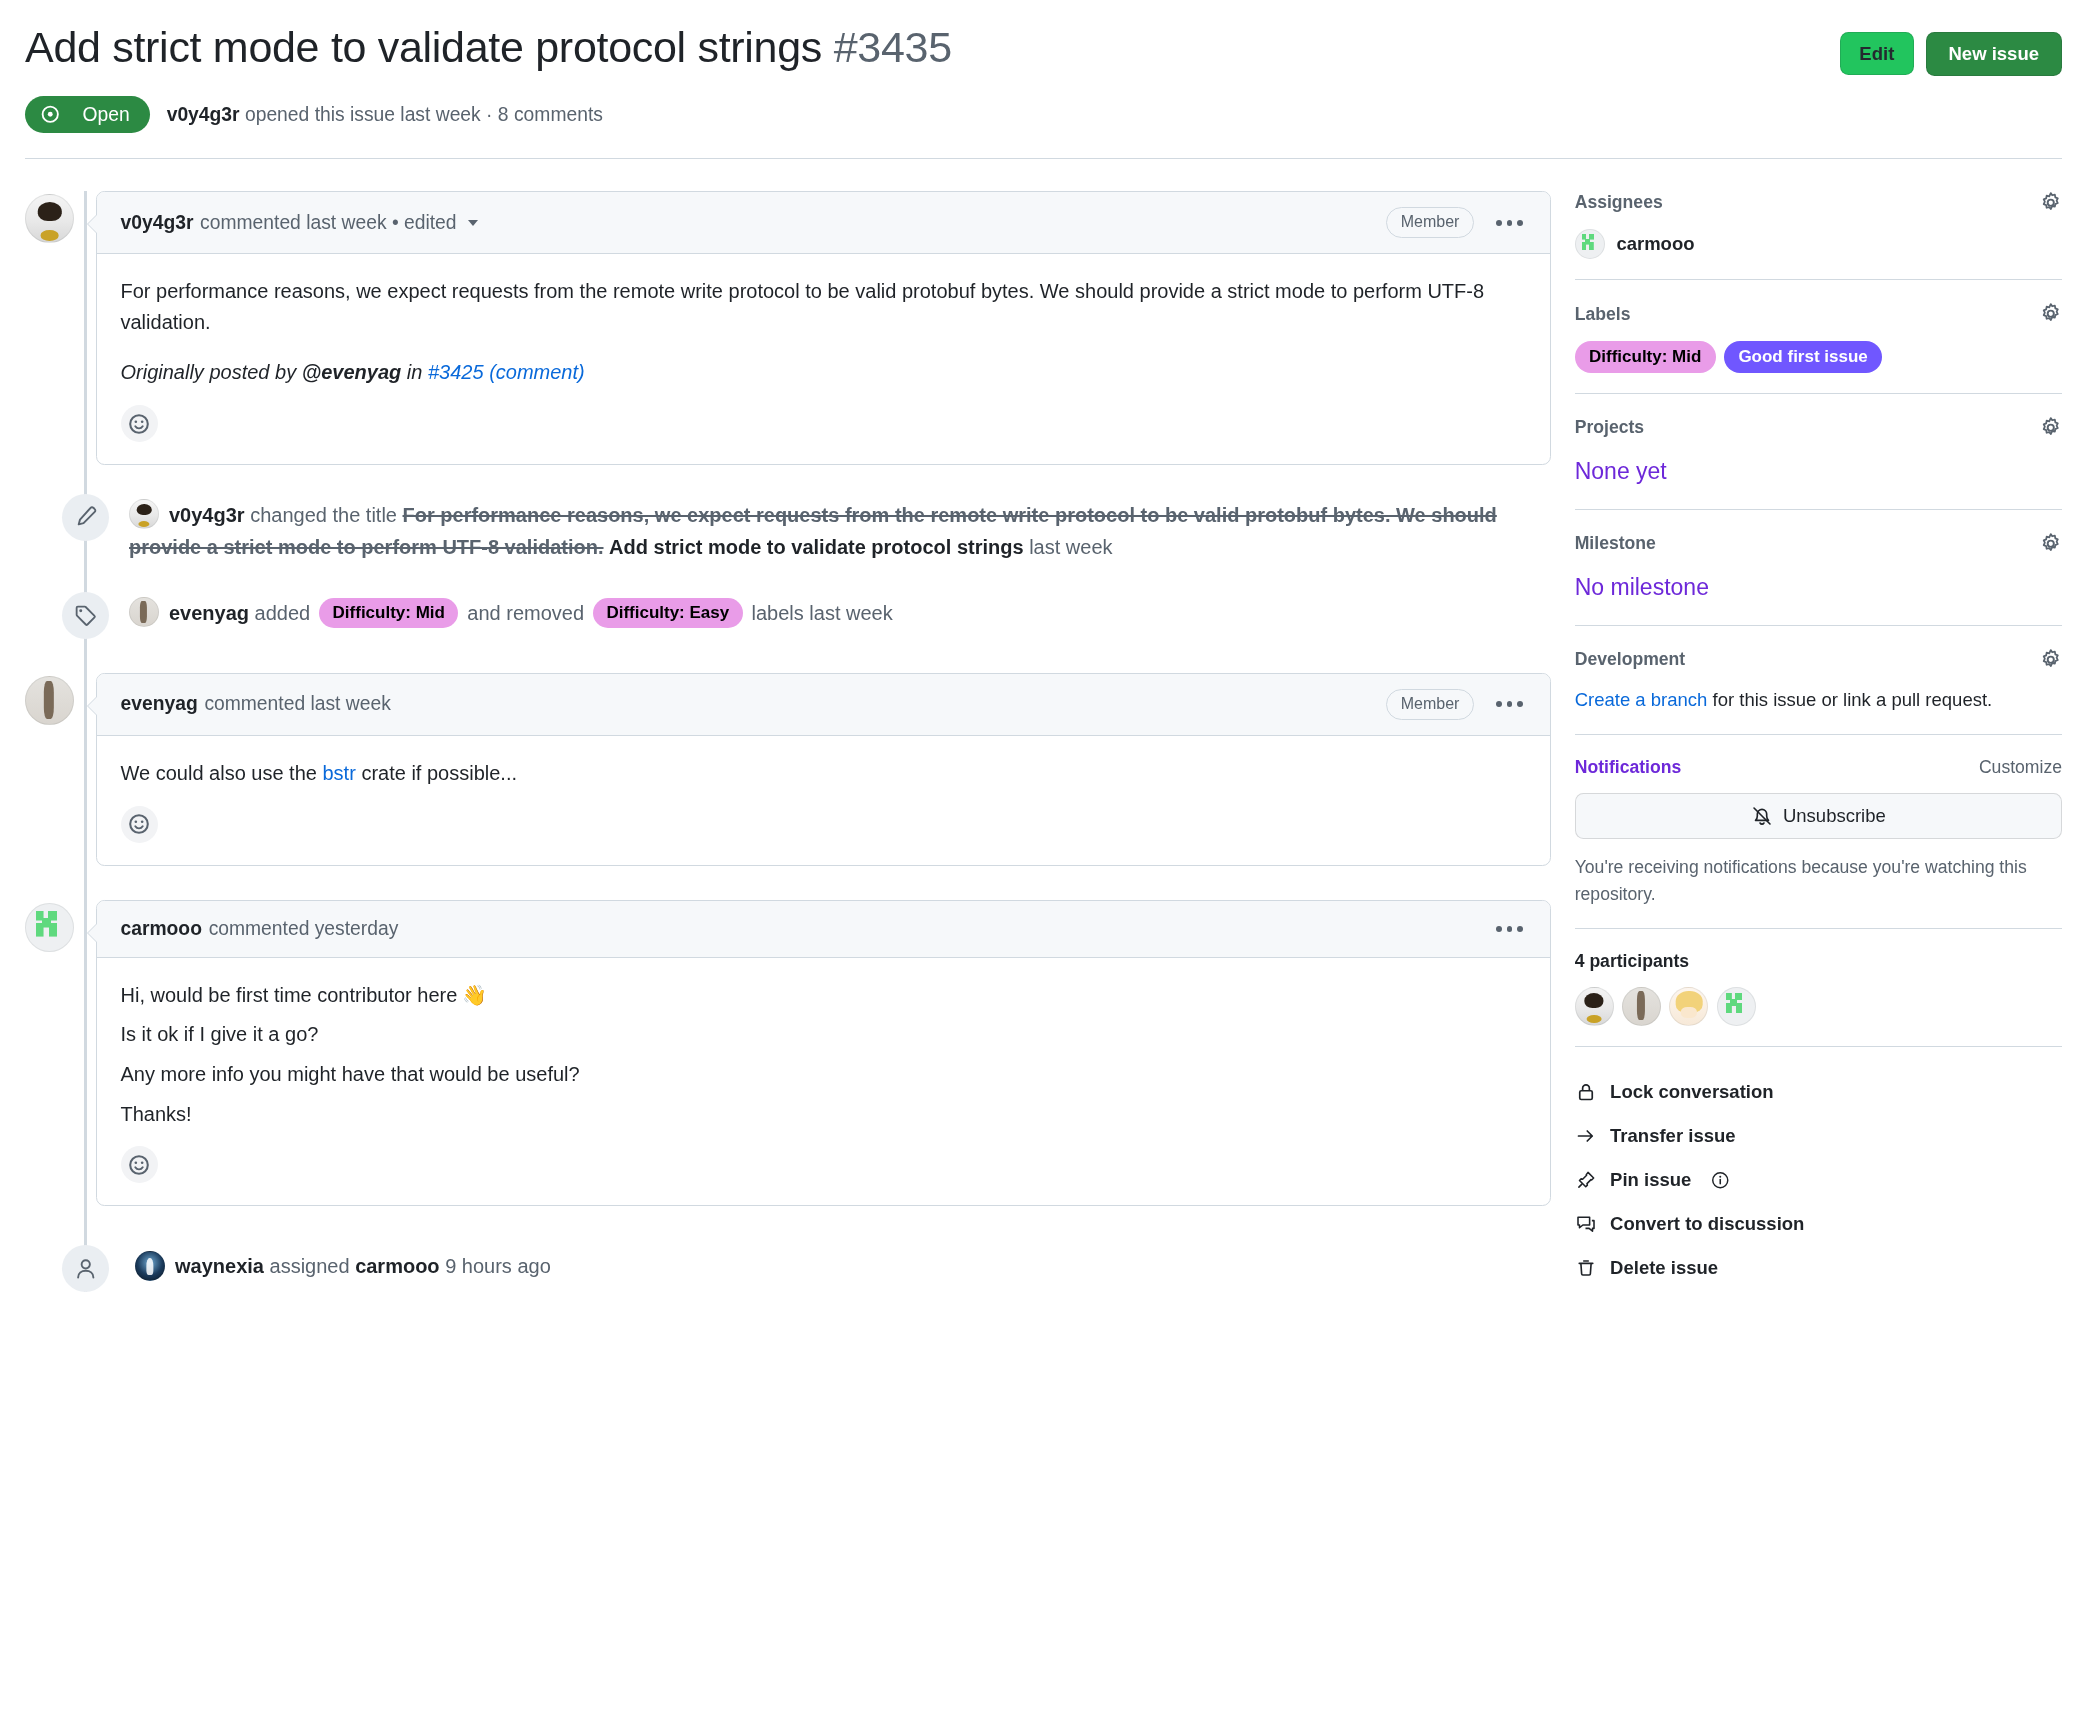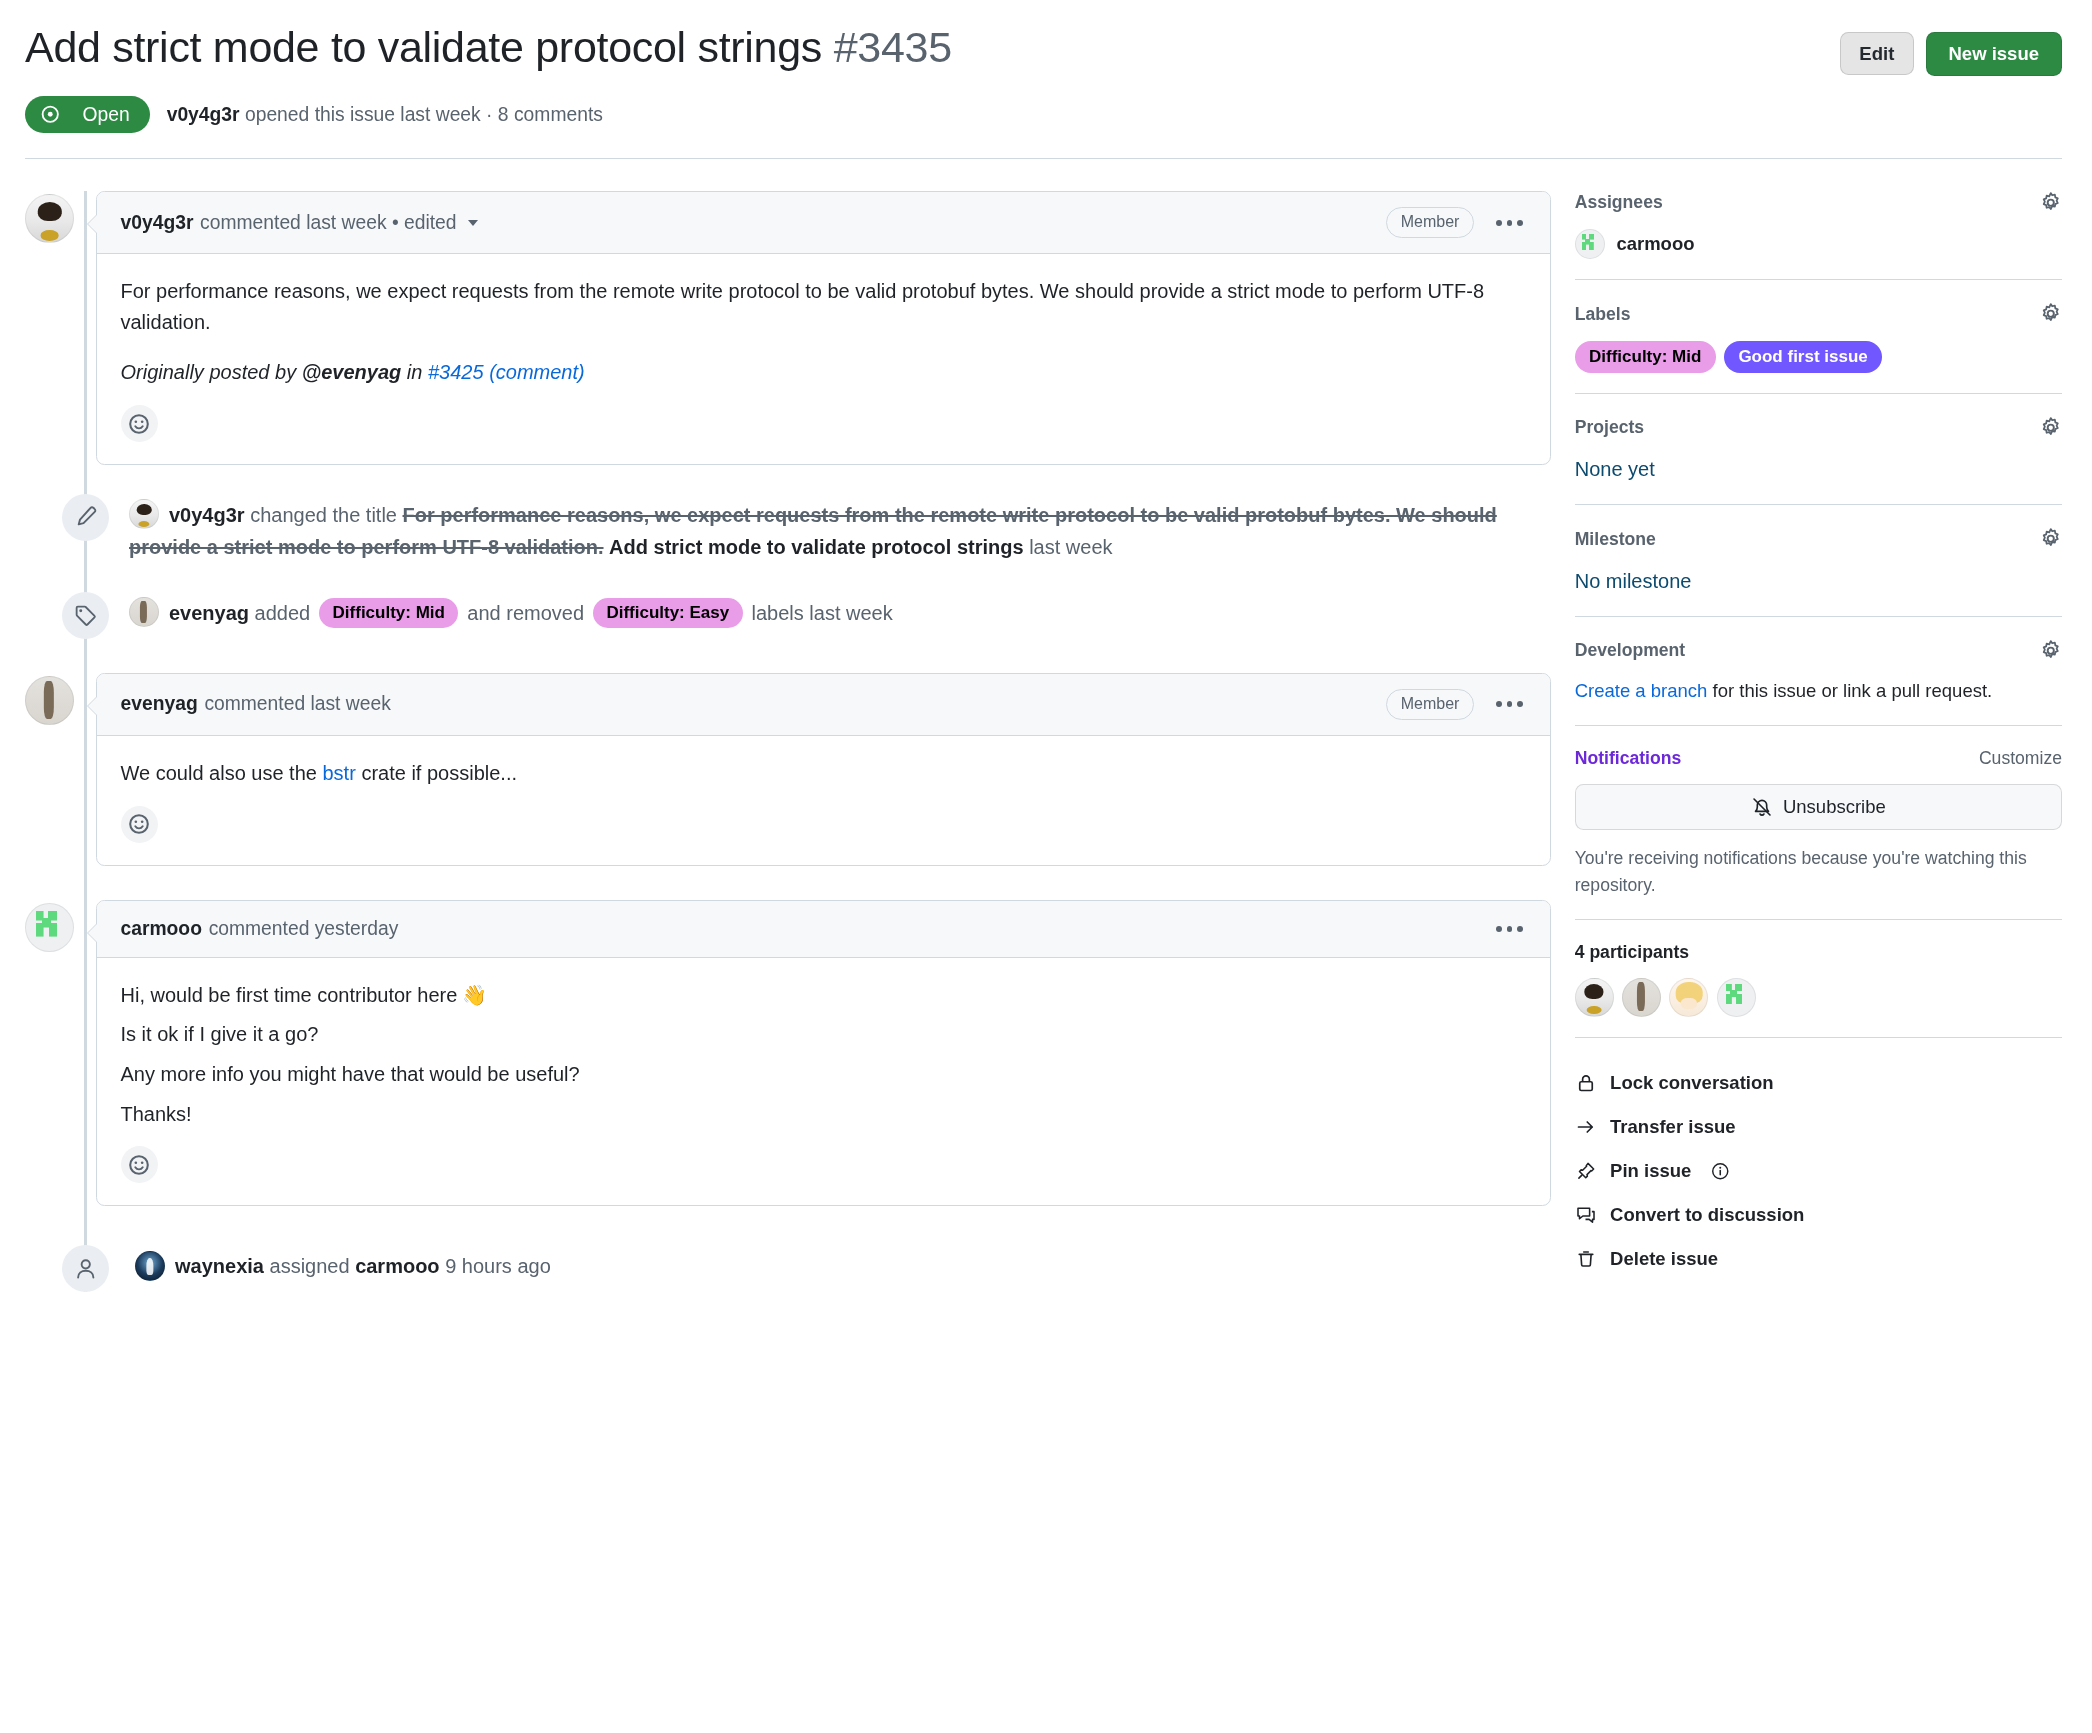--- a/index.html
+++ b/index.html
@@ -20,21 +20,21 @@
     font-size: 43px; line-height: 1.18; font-weight: 400;
     letter-spacing: -0.3px; margin: 0; padding-top: 1.7px;
   }
   .issue-number { color: #59636e; font-weight: 400; }
   .header-buttons { display: flex; gap: 11.7px; align-items: center; padding-top: 11.7px; }
   .btn {
     font-family: "Liberation Sans", sans-serif;
     font-size: 18.5px; font-weight: 600;
     border-radius: 8.4px; padding: 8.4px 18.5px;
     border: 0.8px solid rgba(31,35,40,0.15);
-    background: #e5e5e5; color: #24292f; cursor: pointer;
+    background: #22c55e; color: #24292f; cursor: pointer;
     line-height: 1.3; white-space: nowrap;
   }
   .btn-primary {
     background: #2c8a43; border-color: rgba(31,35,40,0.15);
     color: #ffffff; padding: 9.2px 22px;
   }
 
   .meta-row { display: flex; align-items: center; gap: 17px; margin-top: 20px; }
   .state-badge {
     display: inline-flex; align-items: center; gap: 23px;
@@ -154,21 +154,21 @@
 
   
   .side-sec { padding: 22px 0 20px 0; border-bottom: 0.8px solid #d1d9e0; }
   .side-sec:first-child { padding-top: 11.7px; }
   .side-head {
     display: flex; align-items: center; justify-content: space-between;
     margin-bottom: 15px;
   }
   .side-title { font-size: 17.6px; font-weight: 600; color: #59636e; }
   .gear { cursor: pointer; color: #59636e; display: flex; }
-  .side-val { font-size: 20px; color: #0c4a6e; line-height: 1.5; }
+  .side-val { font-size: 23px; color: #6d28d9; line-height: 1.5; }
   .assignee-row { display: flex; align-items: center; gap: 11.7px; }
   .assignee-row .avatar-sm { margin-right: 0; vertical-align: middle; }
   .assignee-name { font-size: 18.5px; font-weight: 600; color: #1f2328; }
   .labels-wrap { display: flex; flex-wrap: wrap; gap: 8.4px; }
   .labels-wrap .lbl { margin: 0; font-size: 17px; padding: 5px 14.3px 5.9px 14.3px; }
   .dev-text { font-size: 18.5px; line-height: 1.5; color: #1f2328; }
   .customize { font-size: 17.6px; color: #59636e; cursor: pointer; }
   .unsub-btn {
     width: 100%; display: flex; align-items: center; justify-content: center;
     gap: 10px; font-size: 18.5px; font-weight: 500; color: #1f2328;

